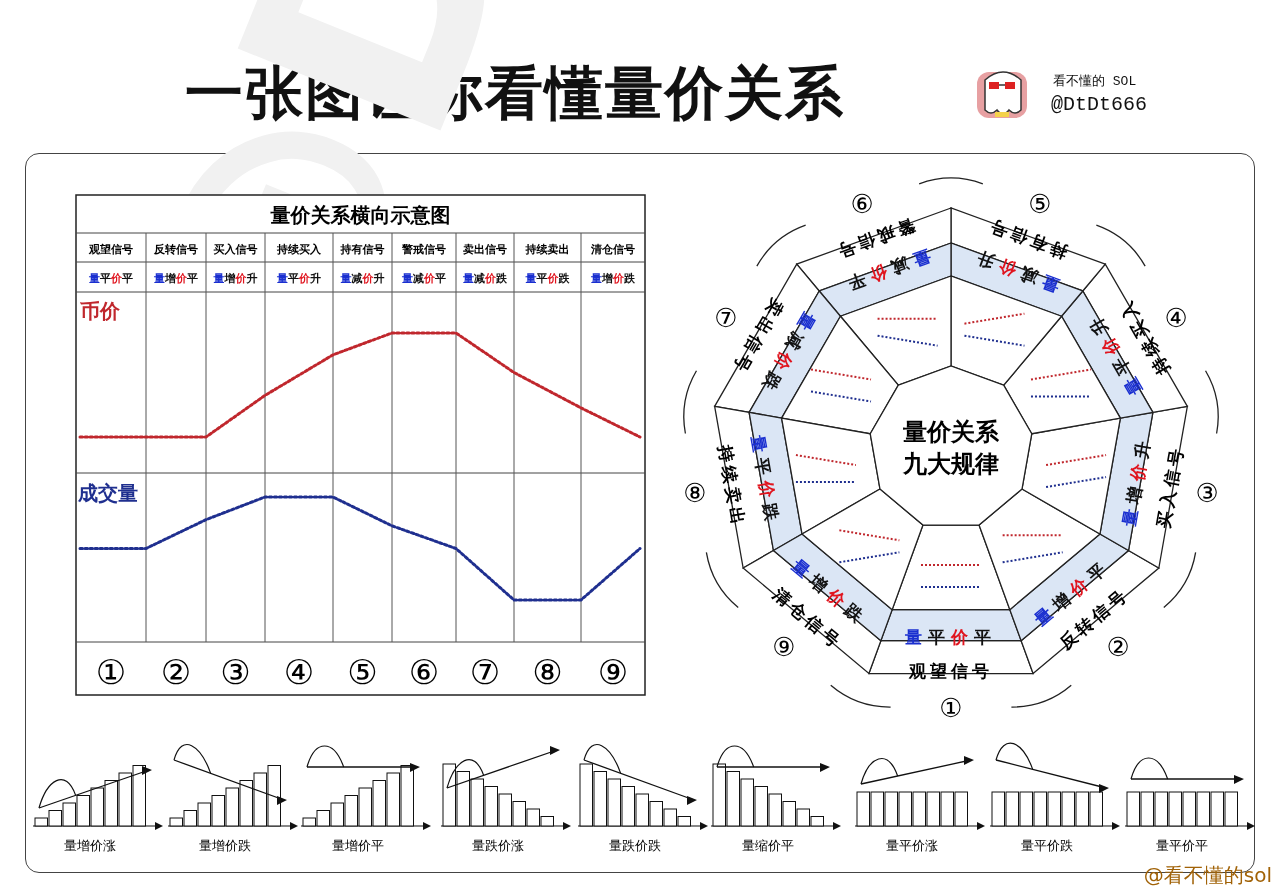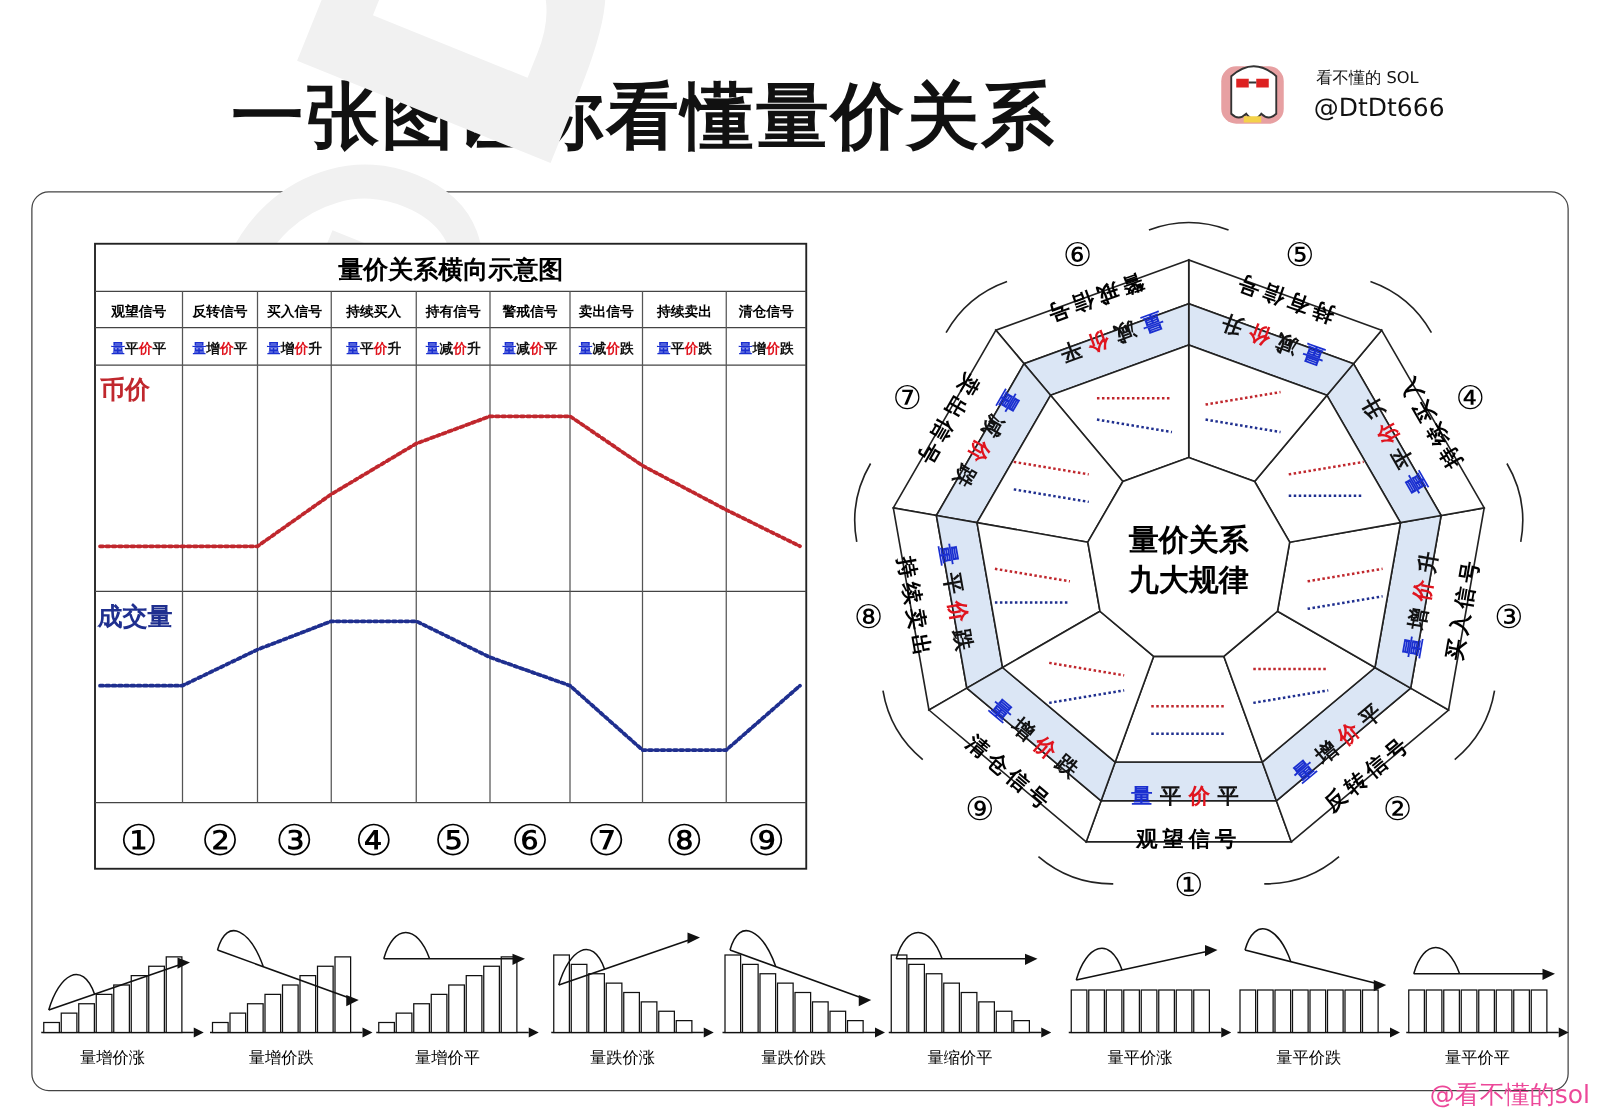--- a/index.html
+++ b/index.html
@@ -1,25 +1,25 @@
 <!DOCTYPE html>
 <html><head>
 <meta charset="utf-8">
 <style>
   html,body{margin:0;padding:0;background:#fff;}
   body{width:1280px;height:895px;position:relative;overflow:hidden;font-family:"DejaVu Sans","Liberation Sans",sans-serif;color:#111;}
   .main-title{position:absolute;left:185px;top:58px;font-size:58px;font-weight:bold;letter-spacing:2px;line-height:70px;white-space:nowrap;}
-  .author{position:absolute;left:975px;top:47px;width:200px;height:56px;}
+  .author{position:absolute;left:975px;top:66px;width:200px;height:56px;font-family:Liberation Mono, monospace;}
   .avatar{position:absolute;left:0;top:0;width:56px;height:54px;}
   .author-name{position:absolute;left:78px;top:6px;font-size:13px;white-space:nowrap;}
   .author-handle{position:absolute;left:76px;top:27px;font-size:20px;white-space:nowrap;}
   .card{position:absolute;left:25px;top:153px;width:1230px;height:720px;border:1.5px solid #444;border-radius:14px;box-sizing:border-box;}
   .watermark{position:absolute;left:60px;top:330px;font-size:300px;font-weight:bold;color:#f1f1f1;transform:rotate(-68deg);transform-origin:left top;white-space:nowrap;pointer-events:none;}
   svg text{font-family:"DejaVu Sans","Liberation Sans",sans-serif;}
-  .footer-wm{position:absolute;right:8px;bottom:6px;font-size:20px;color:#ec4899;white-space:nowrap;}
+  .footer-wm{position:absolute;right:8px;bottom:6px;font-size:20px;color:#a16207;white-space:nowrap;}
 </style>
 </head>
 <body>
 
 <div class="main-title">一张图让你看懂量价关系</div>
 
 <div class="author">
   <svg class="avatar" viewBox="0 0 56 54">
     <rect x="2" y="6" width="50" height="46" rx="12" fill="#e7a0a2"></rect>
     <path d="M10 14 Q28 -2 46 14 L46 44 Q40 50 34 44 Q28 52 22 44 Q16 50 10 44 Z" fill="#fff" stroke="#333" stroke-width="1.5"></path>

